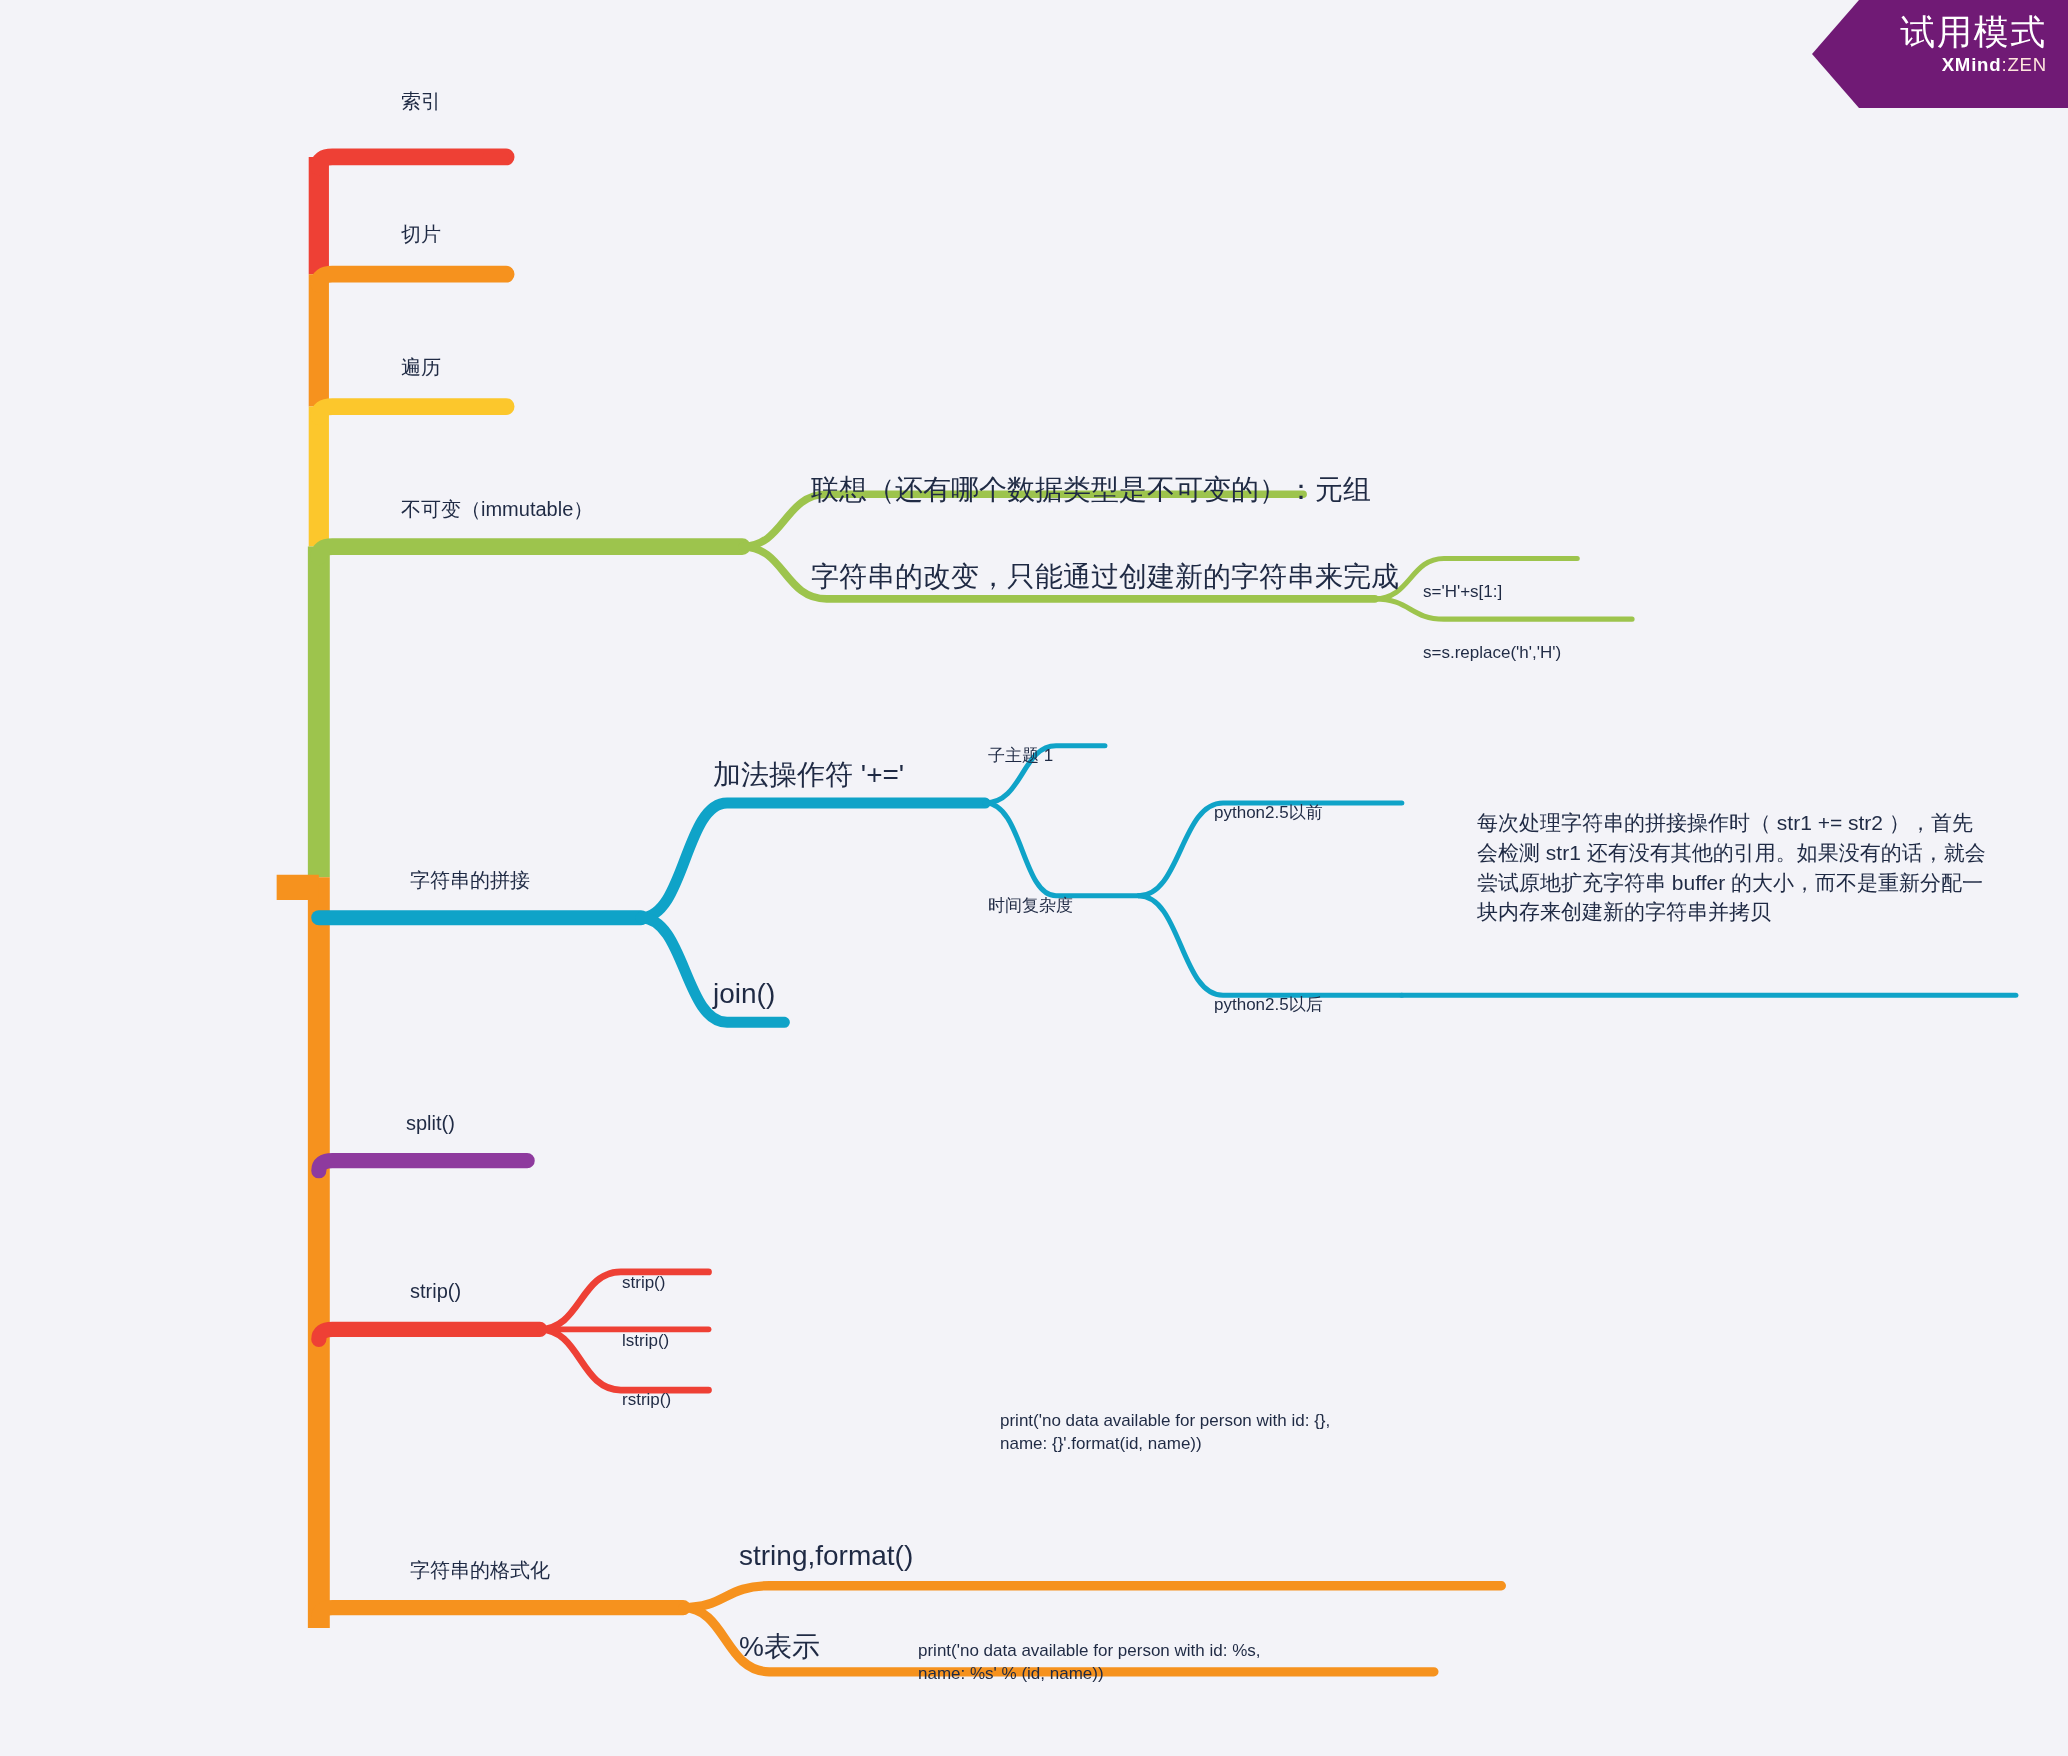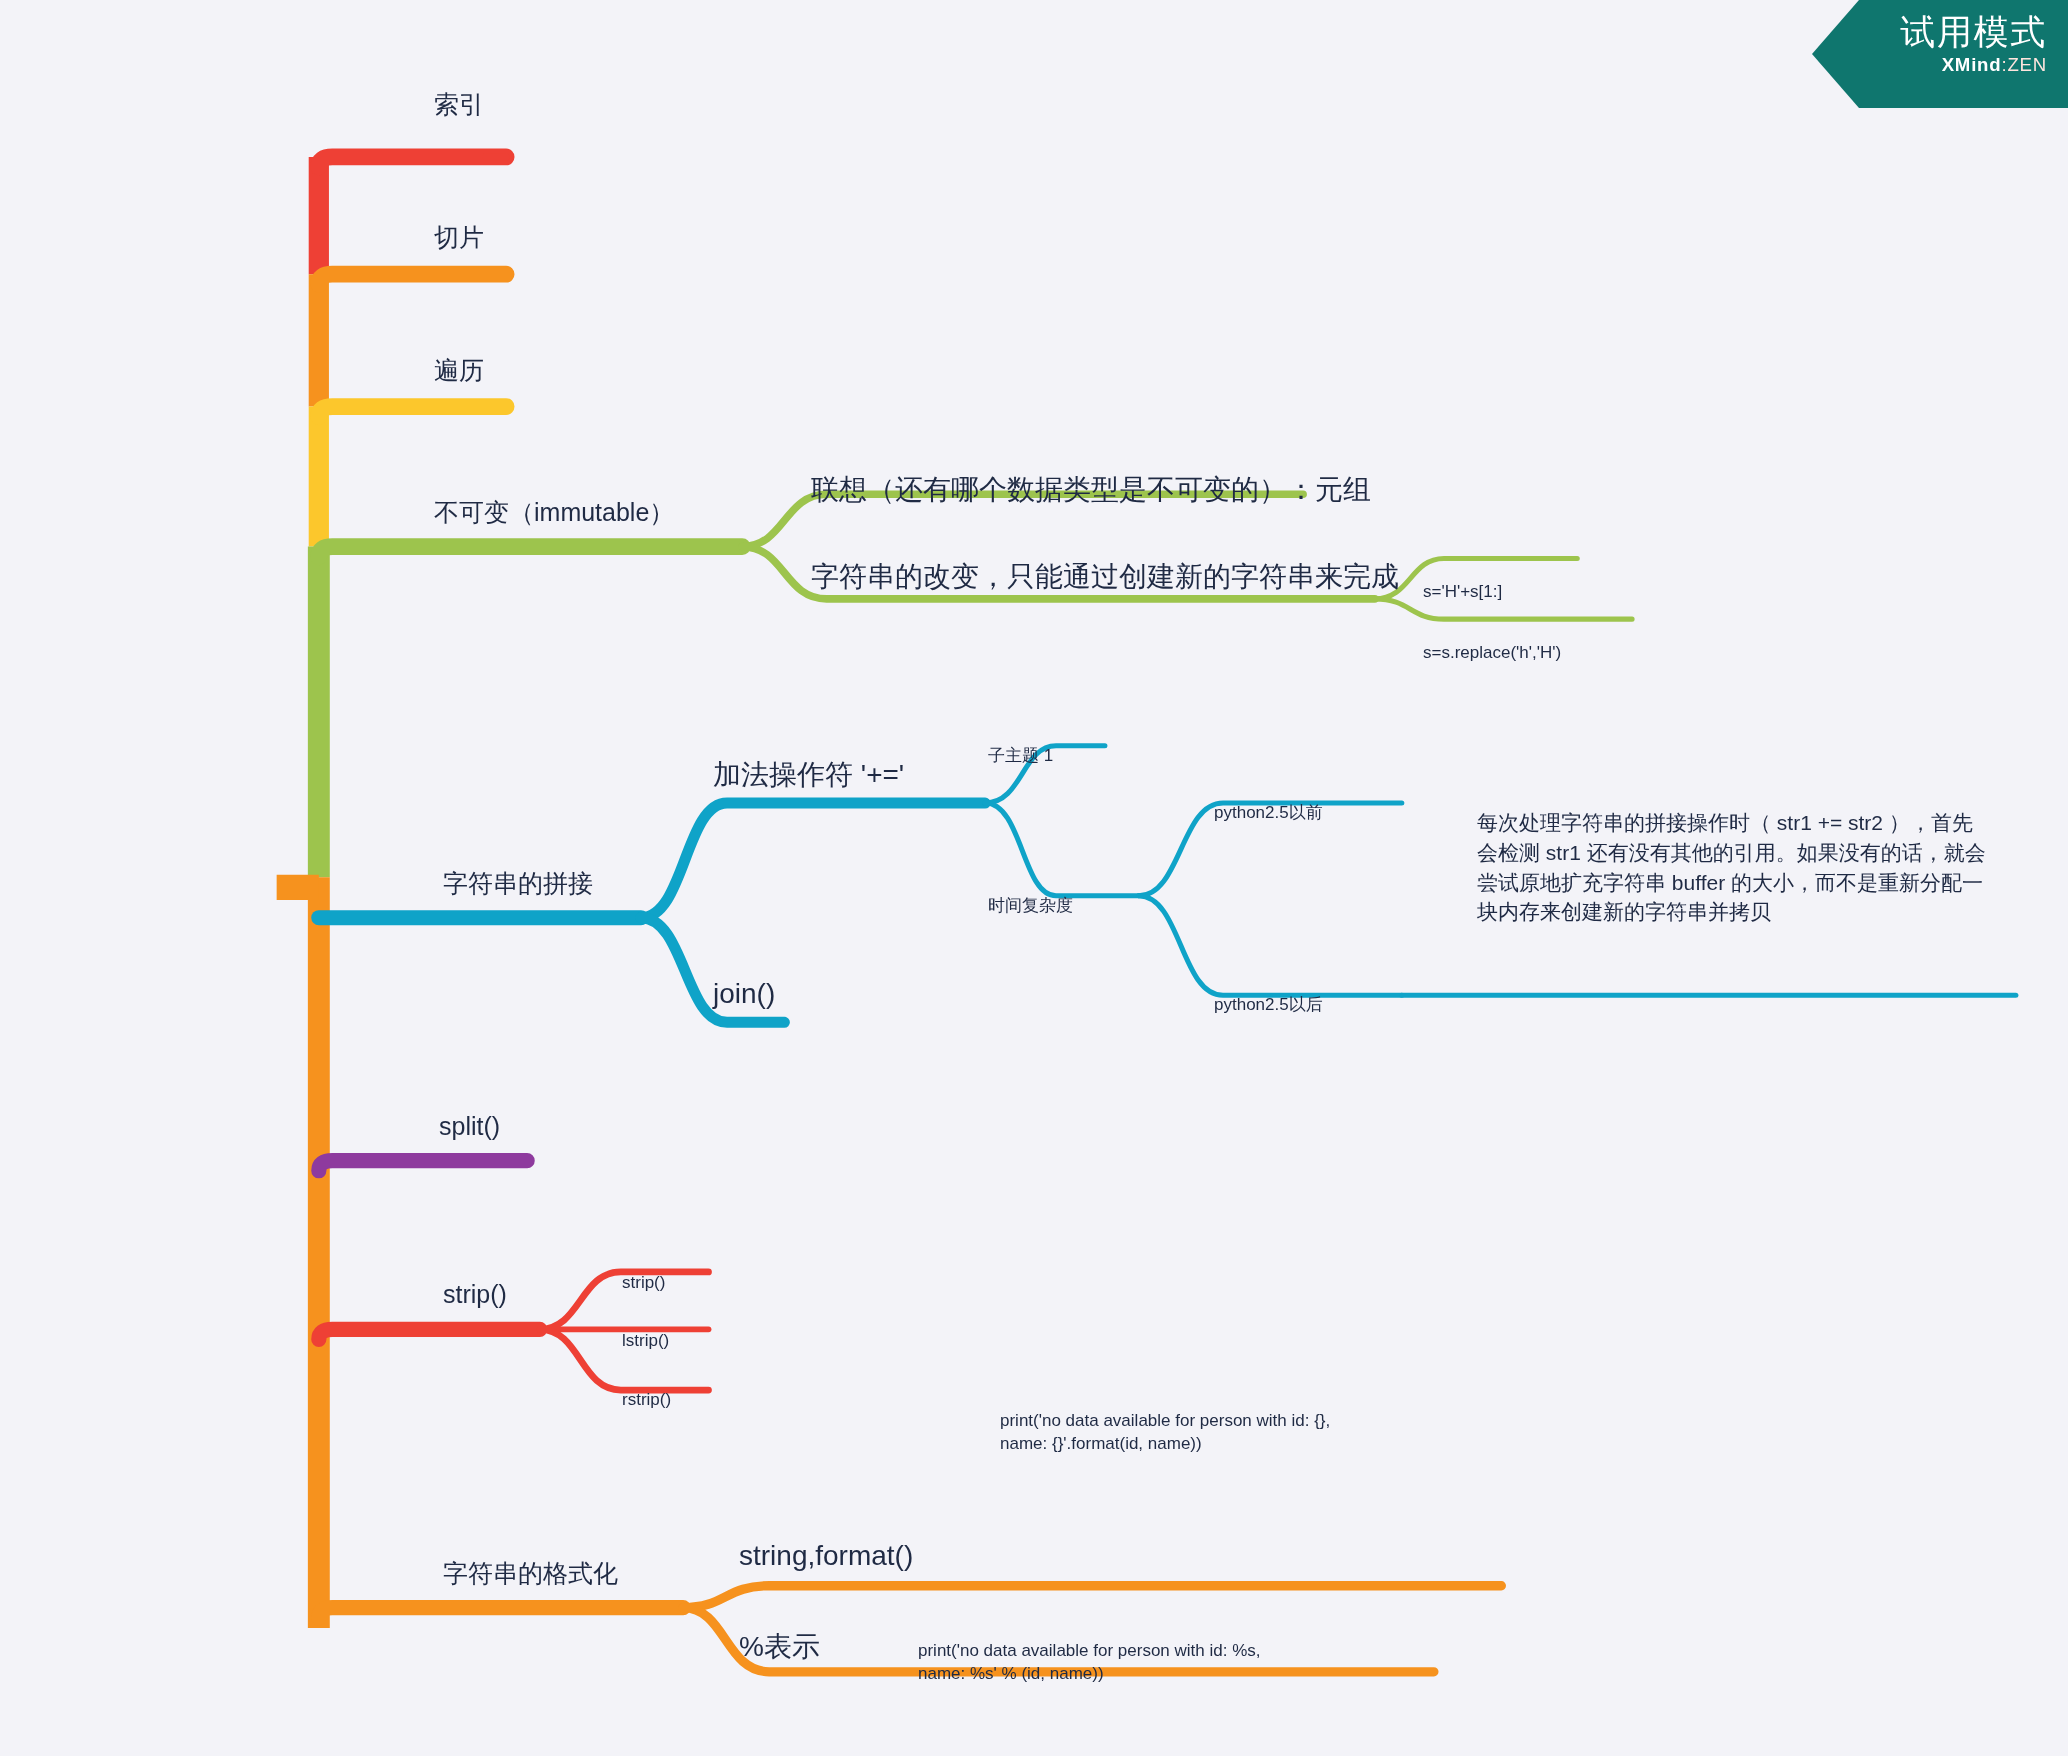--- a/index.html
+++ b/index.html
@@ -32,21 +32,21 @@
     pointer-events: none;
   }
 
   
   .trial-badge {
     position: absolute;
     top: 0;
     right: 0;
     width: 257px;
     height: 108px;
-    background: #0f766e;
+    background: #701a75;
     clip-path: polygon(47px 0, 257px 0, 257px 108px, 47px 108px, 0 54px);
     color: #FFFFFF;
     box-sizing: border-box;
     padding: 11.8px 22px 0 0;
     text-align: right;
   }
   .trial-title {
     font-size: 35px;
     letter-spacing: 1.7px;
     line-height: 1.15;
@@ -83,21 +83,21 @@
     font-family: "DejaVu Sans", "Liberation Sans", sans-serif;
   }
 
   
   .topic {
     position: absolute;
     color: #1F2A44;
     line-height: 1.33;
     white-space: pre-wrap;
   }
-  .lvl1 { font-size: 25px; margin-left: 33px; }
+  .lvl1 { font-size: 20px; }
   .lvl2 { font-size: 28px; }
   .lvl3 { font-size: 17px; margin-top: 48px; }
   .para { font-size: 21px; line-height: 1.42; }
 </style>
 </head>
 <body>
 
 <div id="canvas">
 
   <svg class="svg-layer" viewBox="0 0 2453 2083" xmlns="http://www.w3.org/2000/svg">

